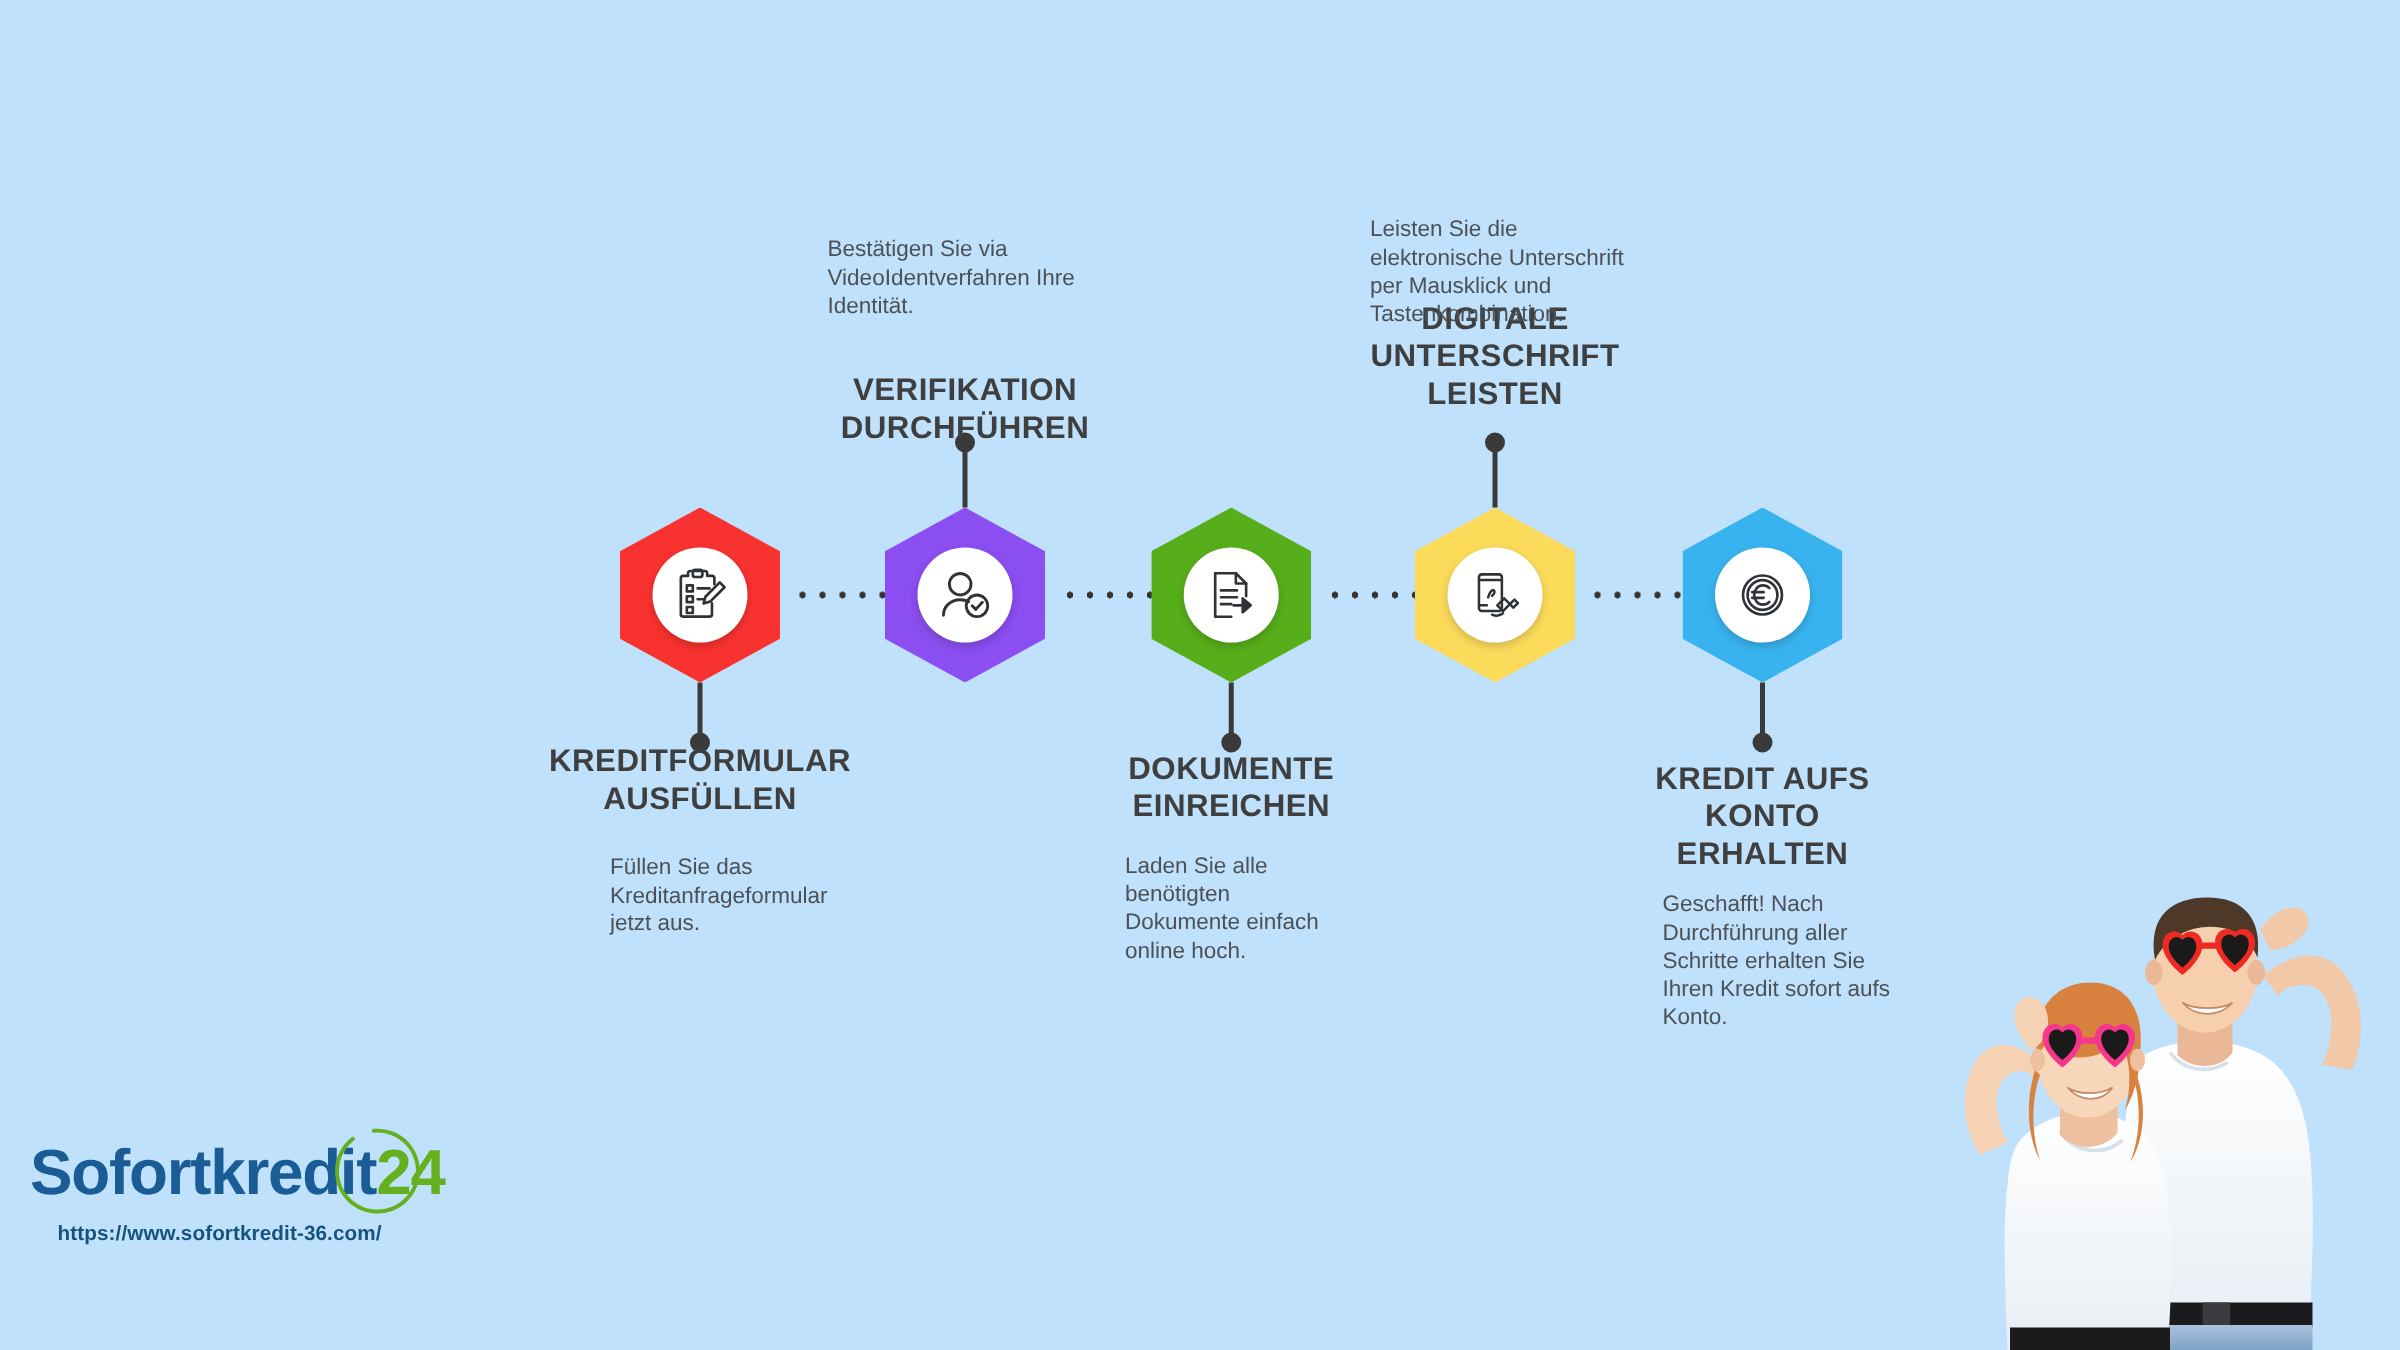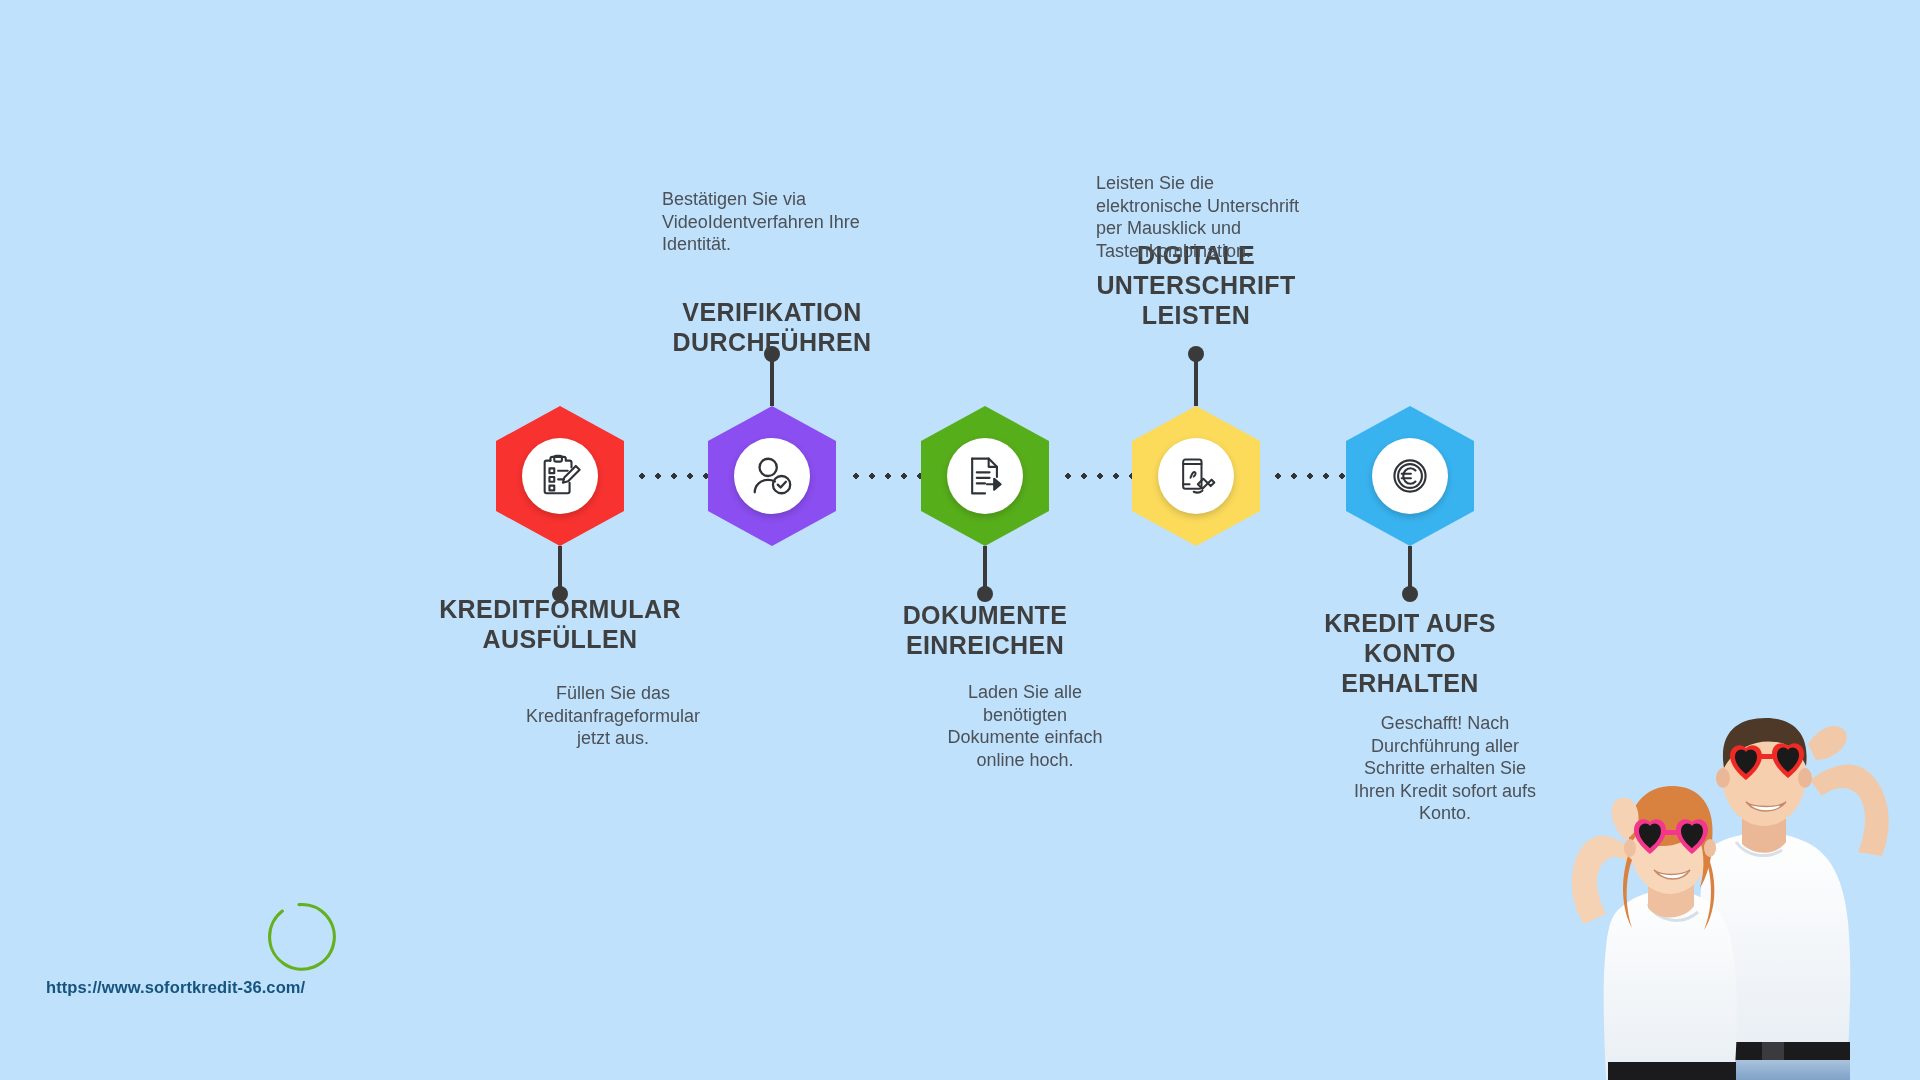--- a/index.html
+++ b/index.html
@@ -104,21 +104,21 @@
     text-align: center;
     margin: 0;
     white-space: pre-line;
   }
   .step-desc {
     font-size: 18px;
     line-height: 22.5px;
     color: #4c5157;
     margin: 0;
     white-space: pre-line;
-    text-align: center;
+    text-align: left;
   }
   .desc-top { text-align: left; }
 
   
   #logo-area {
     position: absolute;
     left: 18px;
     top: 908px;
     width: 330px;
     height: 140px;
@@ -305,20 +305,23 @@
     <div class="txtblock" style="left:-80px; top:712px; width:230px;">
       <p class="step-desc">Geschafft! Nach
 Durchführung aller
 Schritte erhalten Sie
 Ihren Kredit sofort aufs
 Konto.</p>
     </div>
   </div>
 
   <div id="logo-area">
+    <div id="logo-word">
+      <span class="part1">Sofortkredit</span><span class="part2">24</span>
+    </div>
     <svg id="logo-arc" viewBox="0 0 80 80">
       <path d="M40 5 A35 35 0 1 1 22 12" fill="none" stroke="#64b01e" stroke-width="3.4" stroke-linecap="round"></path>
     </svg>
     <div id="logo-url">https://www.sofortkredit-36.com/</div>
   </div>
 
   <svg id="couple" viewBox="0 0 430 420" preserveAspectRatio="xMaxYMax meet">
     <defs>
       <clipPath id="photoClip">
           <rect x="0" y="0" width="430" height="420"></rect>

